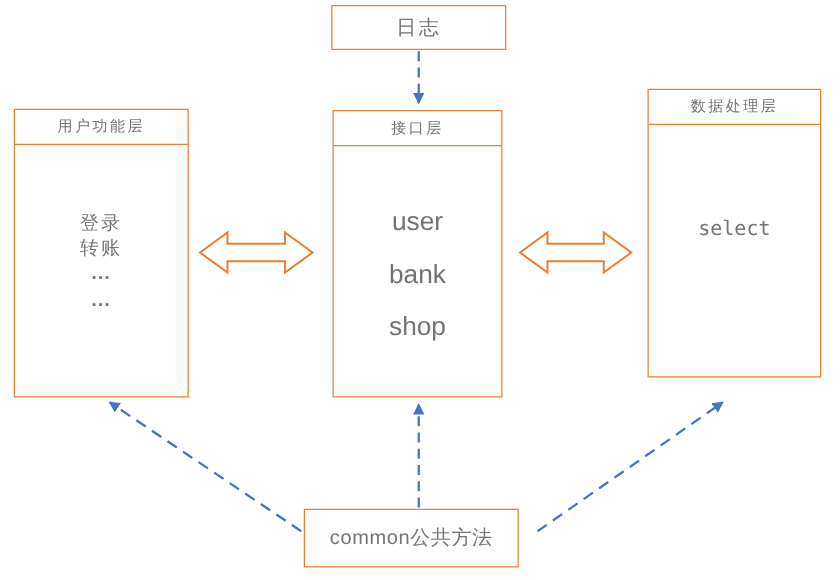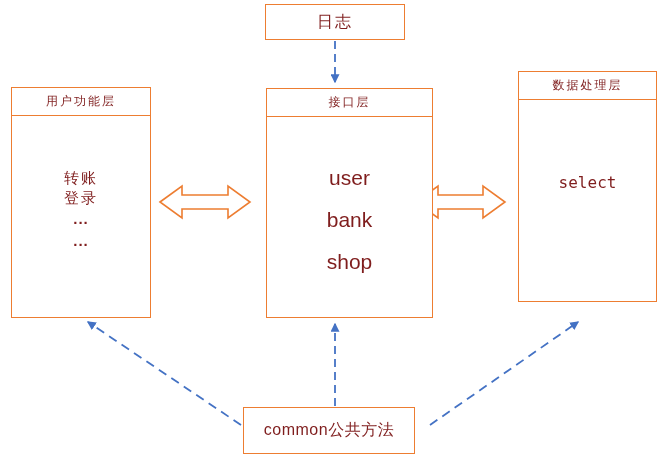--- a/index.html
+++ b/index.html
@@ -8,42 +8,42 @@
     width:672px;height:464px;
     background:#ffffff;
     font-family:"DejaVu Sans",sans-serif;
     overflow:hidden;
   }
   .connectors{position:absolute;left:0;top:0;width:672px;height:464px;}
   .box{
     position:absolute;
     box-sizing:border-box;
     border:1.6px solid #ED7D31;
-    color:#7f1d1d;
+    color:#737373;
     background:#fff;
     text-align:center;
   }
   .box .hdr{
     box-sizing:border-box;
     height:28px;
     border-bottom:1.6px solid #ED7D31;
     display:flex;align-items:center;justify-content:center;
     font-size:12px;
     letter-spacing:2px;
     font-family:"DejaVu Serif","DejaVu Sans",serif;
   }
   .single{
     display:flex;align-items:center;justify-content:center;
     font-size:16px;
     letter-spacing:2px;
     font-family:"DejaVu Serif","DejaVu Sans",serif;
   }
   .box-log{left:265px;top:4px;width:140px;height:36px;}
   .box-user{left:11px;top:87px;width:140px;height:231px;}
-  .box-iface{left:266px;top:88px;width:167px;height:230px;}
+  .box-iface{left:266px;top:88px;width:136px;height:230px;}
   .box-data{left:518px;top:71px;width:139px;height:231px;}
   .box-common{left:243px;top:407px;width:172px;height:47px;font-family:"Liberation Sans",sans-serif;letter-spacing:0.5px;}
   .items-user{padding-top:52px;font-size:15px;line-height:20px;letter-spacing:2px;font-family:"DejaVu Serif","DejaVu Sans",serif;}
   .items-user .dots{line-height:22px;font-weight:bold;letter-spacing:1px;font-family:"Liberation Sans",sans-serif;}
   .items-iface{padding-top:40px;font-size:21px;line-height:42px;font-family:"Liberation Sans",sans-serif;}
   .items-data{padding-top:62px;font-size:16px;line-height:41px;font-family:"DejaVu Sans Mono",monospace;}
 </style>
 </head>
 <body>
 
@@ -69,22 +69,22 @@
     <polygon points="416,202 438,186 438,195 483,195 483,186 505,202 483,218 483,209 438,209 438,218" fill="#ffffff" stroke="#ED7D31" stroke-width="1.6" stroke-linejoin="miter"></polygon>
   </svg>
 
   <div class="box box-log single">
     <span>日志</span>
   </div>
 
   <div class="box box-user">
     <div class="hdr">用户功能层</div>
     <div class="items-user">
+      <div>登录</div>
       <div>转账</div>
-      <div>登录</div>
       <div class="dots">...</div>
       <div class="dots">...</div>
     </div>
   </div>
 
   <div class="box box-iface">
     <div class="hdr">接口层</div>
     <div class="items-iface">
       <div>user</div>
       <div>bank</div>

